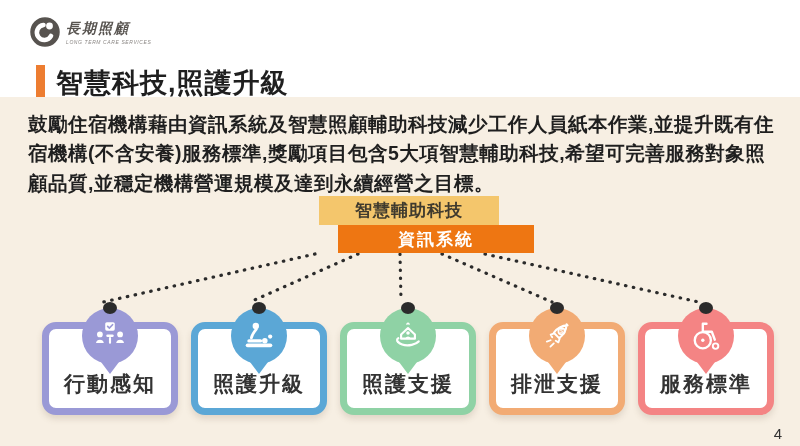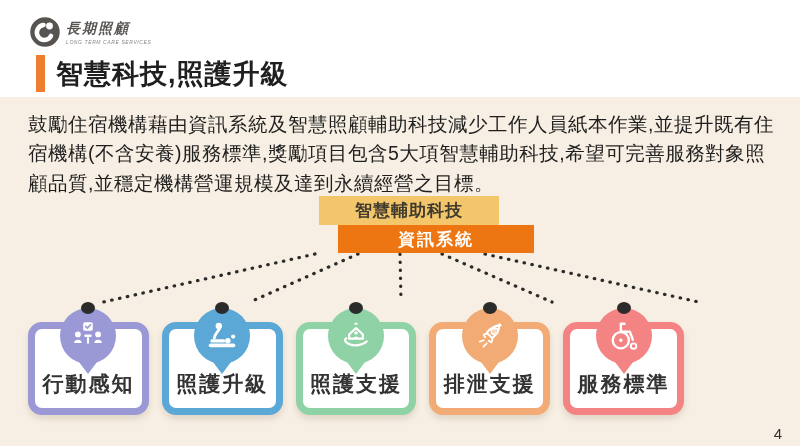--- a/index.html
+++ b/index.html
@@ -4,40 +4,40 @@
 <style>
   * { margin:0; padding:0; box-sizing:border-box; }
   html,body { width:800px; height:446px; }
   body { font-family:"Liberation Sans","DejaVu Sans",sans-serif; background:#fff; }
   .slide { position:relative; width:800px; height:446px; background:#ffffff; overflow:hidden; }
 
   
   .logo { position:absolute; left:30px; top:17px; display:flex; align-items:center; gap:6px;font-style:italic; }
   .logo-text .logo-title { font-size:14px; font-weight:bold; color:#57534f; letter-spacing:2px; }
   .logo-text .logo-sub { font-size:5px; color:#8a8683; letter-spacing:0.6px; margin-top:1px; }
-  .title-row { position:absolute; left:36px; top:55px; display:flex; align-items:center; }
+  .title-row { position:absolute; left:36px; top:65px; display:flex; }
   .accent-bar { width:9px; height:37px; background:#ed7d31; }
   .page-title { margin-left:11px; font-size:27px; font-weight:bold; color:#1f1f1f; letter-spacing:1px; }
 
   
   .panel { position:absolute; left:0; top:97px; width:800px; height:349px; background:#f7efe3; }
 
-  .intro { position:absolute; left:28px; top:13px; width:748px; font-size:19.5px; font-weight:normal;
+  .intro { position:absolute; left:28px; top:13px; width:748px; font-size:19.5px; font-weight:bold;
            color:#1f1f1f; line-height:1.5; letter-spacing:0.5px; }
 
   
   .top-box { position:absolute; left:319px; top:99px; width:180px; height:29px; background:#f4c66c;
              display:flex; align-items:center; justify-content:center; font-size:17px; font-weight:bold; color:#3f3a2e; letter-spacing:1px; }
   .bottom-box { position:absolute; left:302px; top:128px; width:196px; height:28px; background:#ee7612;
              display:flex; align-items:center; justify-content:center; font-size:17px; font-weight:bold; color:#ffffff; letter-spacing:2px;margin-left:36px; }
 
   .lines-svg { position:absolute; left:0; top:0; width:800px; height:349px; pointer-events:none; }
 
   
-  .cards { position:absolute; left:28px; top:225px; width:656px; display:flex; gap:13px; }
+  .cards { position:absolute; left:42px; top:225px; width:732px; display:flex; gap:13px; }
   .card { position:relative; flex:1; height:93px; background:#ffffff; border:7px solid; border-radius:14px;
           display:flex; align-items:center; justify-content:center; padding-top:30px;
           box-shadow:0 4px 6px rgba(120,100,80,0.18); }
   .card-label { font-size:21px; font-weight:bold; color:#333; letter-spacing:2px; }
 
   .dot { position:absolute; top:-27px; left:50%; transform:translateX(-50%);
          width:14px; height:12px; border-radius:50%; background:#2b2b2b; z-index:3; }
   .badge { position:absolute; top:-21px; left:50%; transform:translateX(-50%);
            width:56px; height:56px; border-radius:50%; display:flex; align-items:center; justify-content:center; z-index:2; }
   .pointer { position:absolute; top:33px; left:50%; transform:translateX(-50%);

